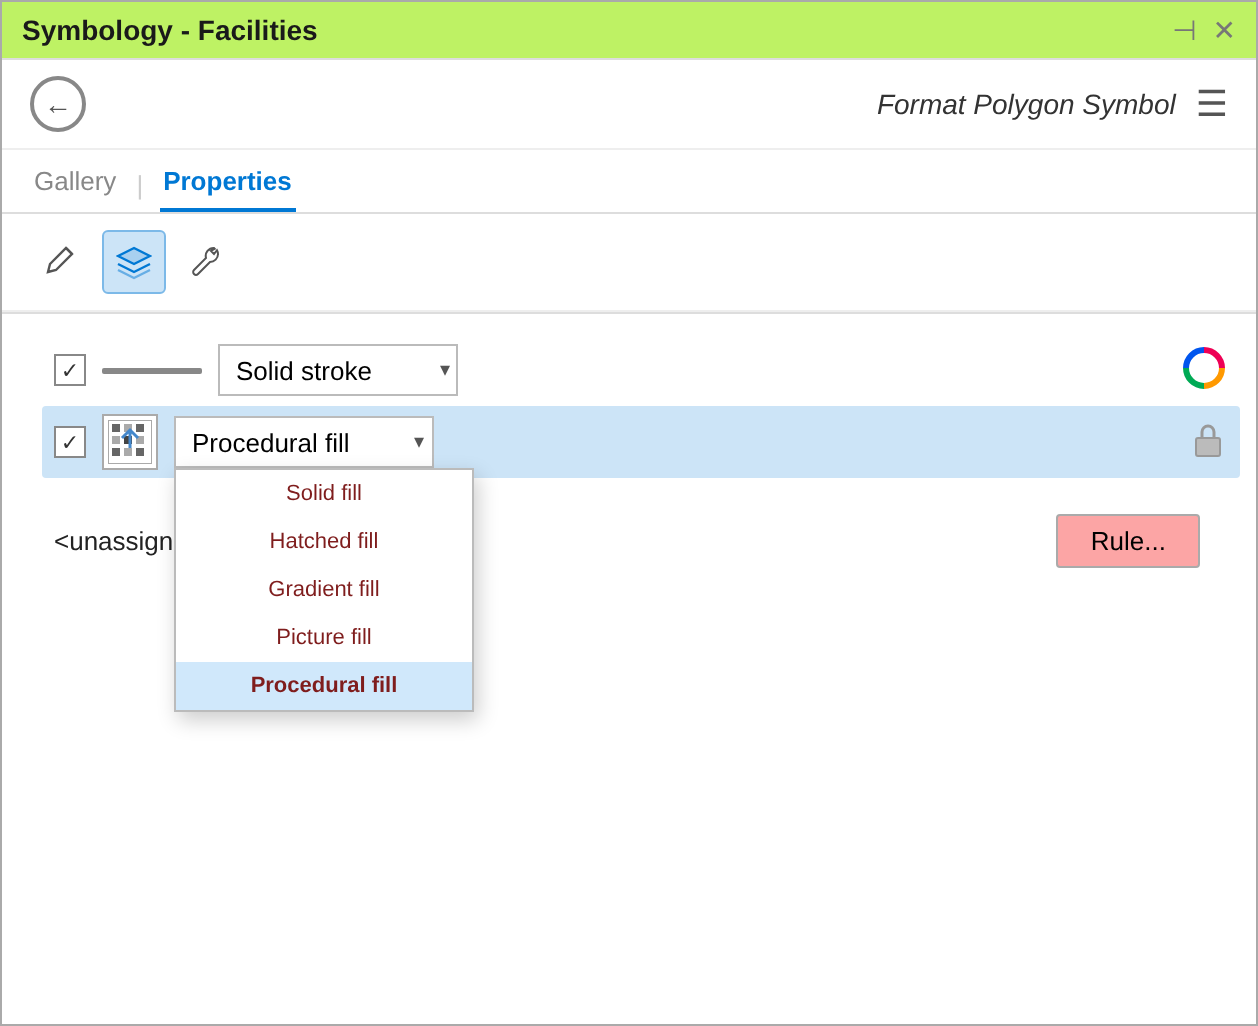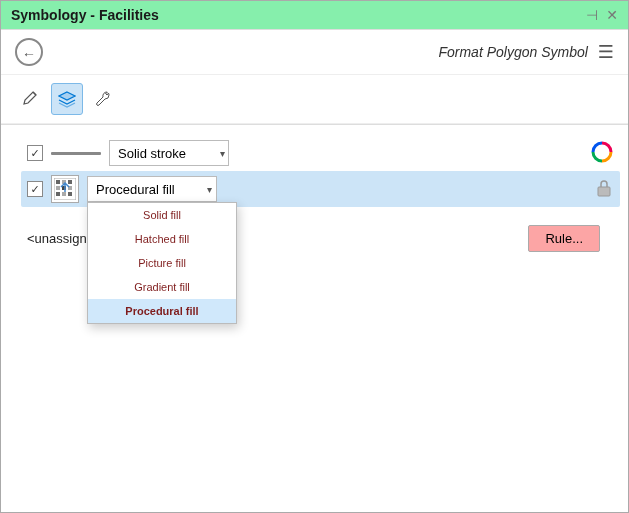--- a/index.html
+++ b/index.html
@@ -15,21 +15,21 @@
     .window {
       width: 629px;
       height: 513px;
       background: #fff;
       border: 1px solid #aaa;
       display: flex;
       flex-direction: column;
     }
 
     .title-bar {
-      background: #86efac;
+      background: #bef264;
       border-bottom: 1px solid #ddd;
       padding: 6px 10px;
       display: flex;
       align-items: center;
       justify-content: space-between;
     }
 
     .title-bar-text {
       font-size: 14px;
       font-weight: 600;
@@ -289,20 +289,25 @@
   </div>
 
   <div class="header-row">
     <div class="back-button">
       <span style="font-size:14px;">←</span>
     </div>
     <span class="header-title">Format Polygon Symbol</span>
     <span class="menu-icon">☰</span>
   </div>
 
+  <div class="nav-tabs">
+    <span class="nav-tab">Gallery</span>
+    <span class="nav-divider">|</span>
+    <span class="nav-tab active">Properties</span>
+  </div>
 
   <div class="toolbar">
     <div class="tool-btn" title="Pencil">
       <svg viewBox="0 0 18 18" fill="none" xmlns="http://www.w3.org/2000/svg">
         <path d="M2 14l1-4 8-8 3 3-8 8-4 1z" stroke="#555" stroke-width="1.2" fill="none"></path>
         <path d="M11 2l3 3" stroke="#555" stroke-width="1.2"></path>
       </svg>
     </div>
     <div class="tool-btn active" title="Layers">
       <svg viewBox="0 0 18 18" fill="none" xmlns="http://www.w3.org/2000/svg">
@@ -365,22 +370,22 @@
 
       <div class="dropdown-container" style="position:relative;">
         <div style="border:1px solid #bbb; background:#fff; padding: 3px 22px 3px 8px; font-size:13px; cursor:pointer; min-width:130px; height:26px; display:flex; align-items:center; position:relative;">
           <span>Procedural fill</span>
           <span style="position:absolute; right:4px; top:50%; transform:translateY(-50%); font-size:10px; color:#555;">▾</span>
         </div>
 
         <div class="dropdown-menu">
           <div class="dropdown-menu-item">Solid fill</div>
           <div class="dropdown-menu-item">Hatched fill</div>
+          <div class="dropdown-menu-item">Gradient fill</div>
           <div class="dropdown-menu-item">Picture fill</div>
-          <div class="dropdown-menu-item">Gradient fill</div>
           <div class="dropdown-menu-item selected-item">Procedural fill</div>
         </div>
       </div>
 
       <div style="margin-left:auto;">
         <svg width="20" height="20" viewBox="0 0 20 20">
           <rect x="4" y="9" width="12" height="9" rx="1" ry="1" fill="#bbb" stroke="#999" stroke-width="1"></rect>
           <path d="M7 9 V6 a3 3 0 0 1 6 0 V9" fill="none" stroke="#999" stroke-width="1.5"></path>
         </svg>
       </div>

